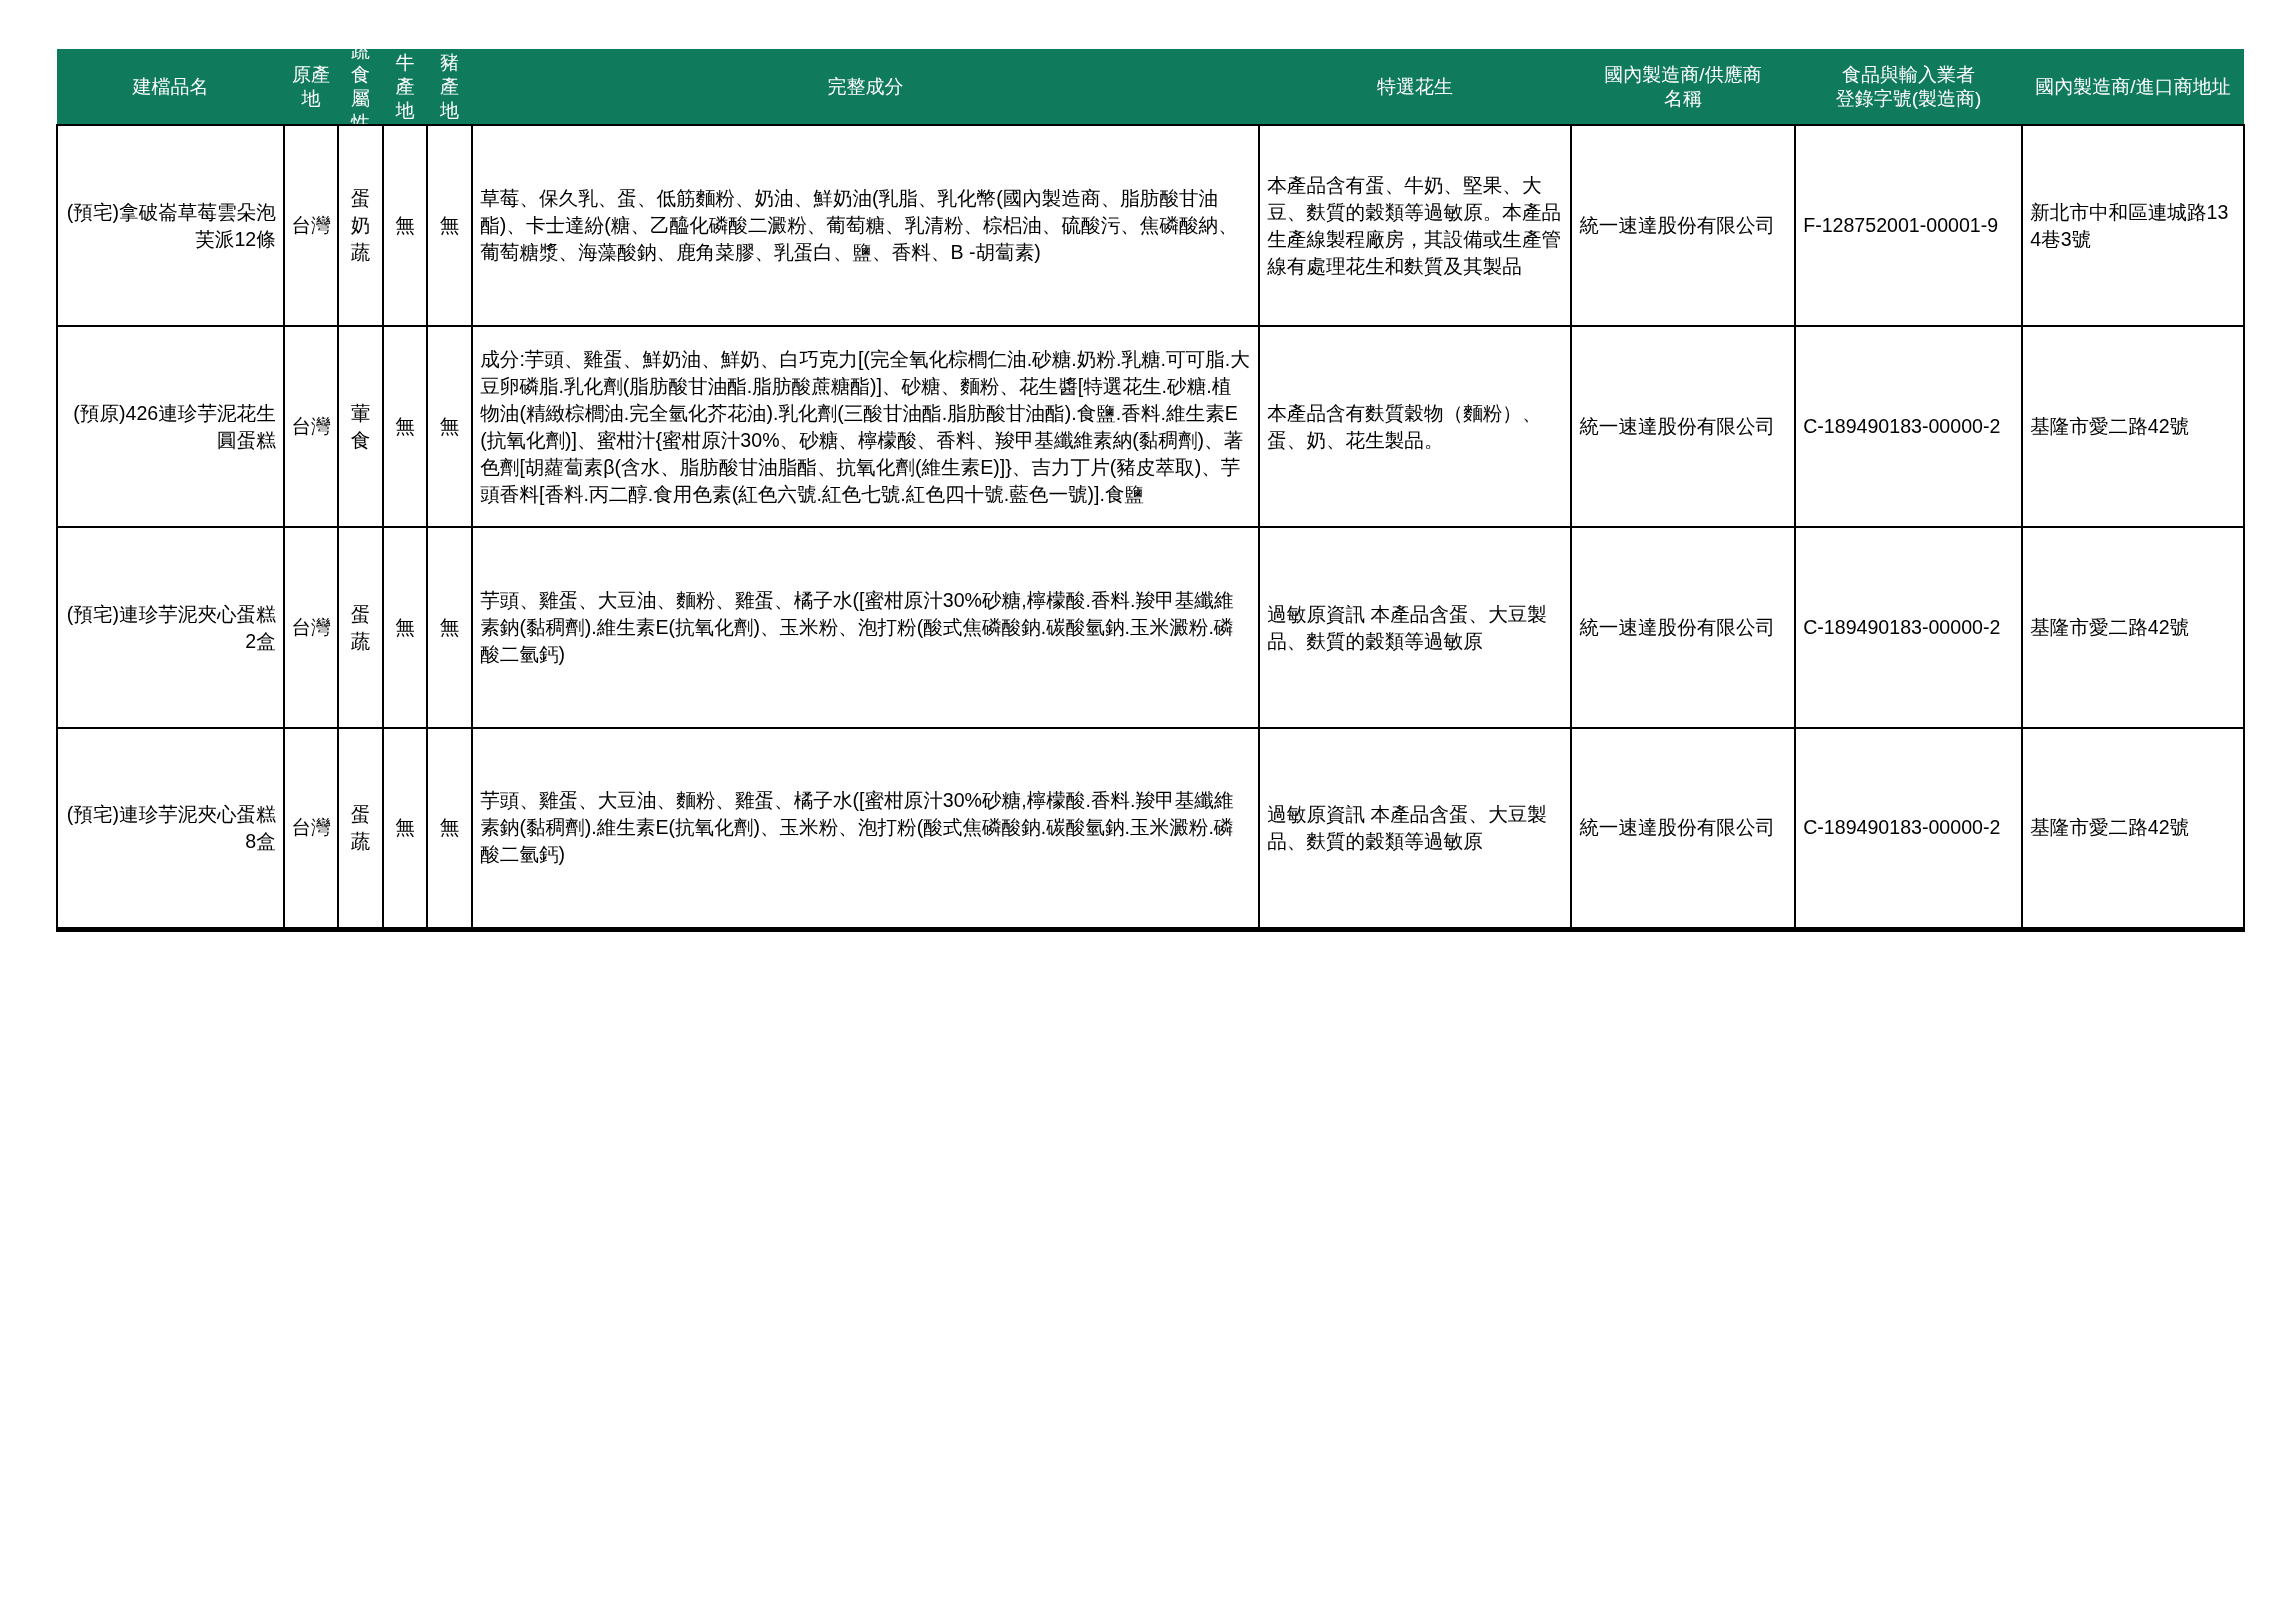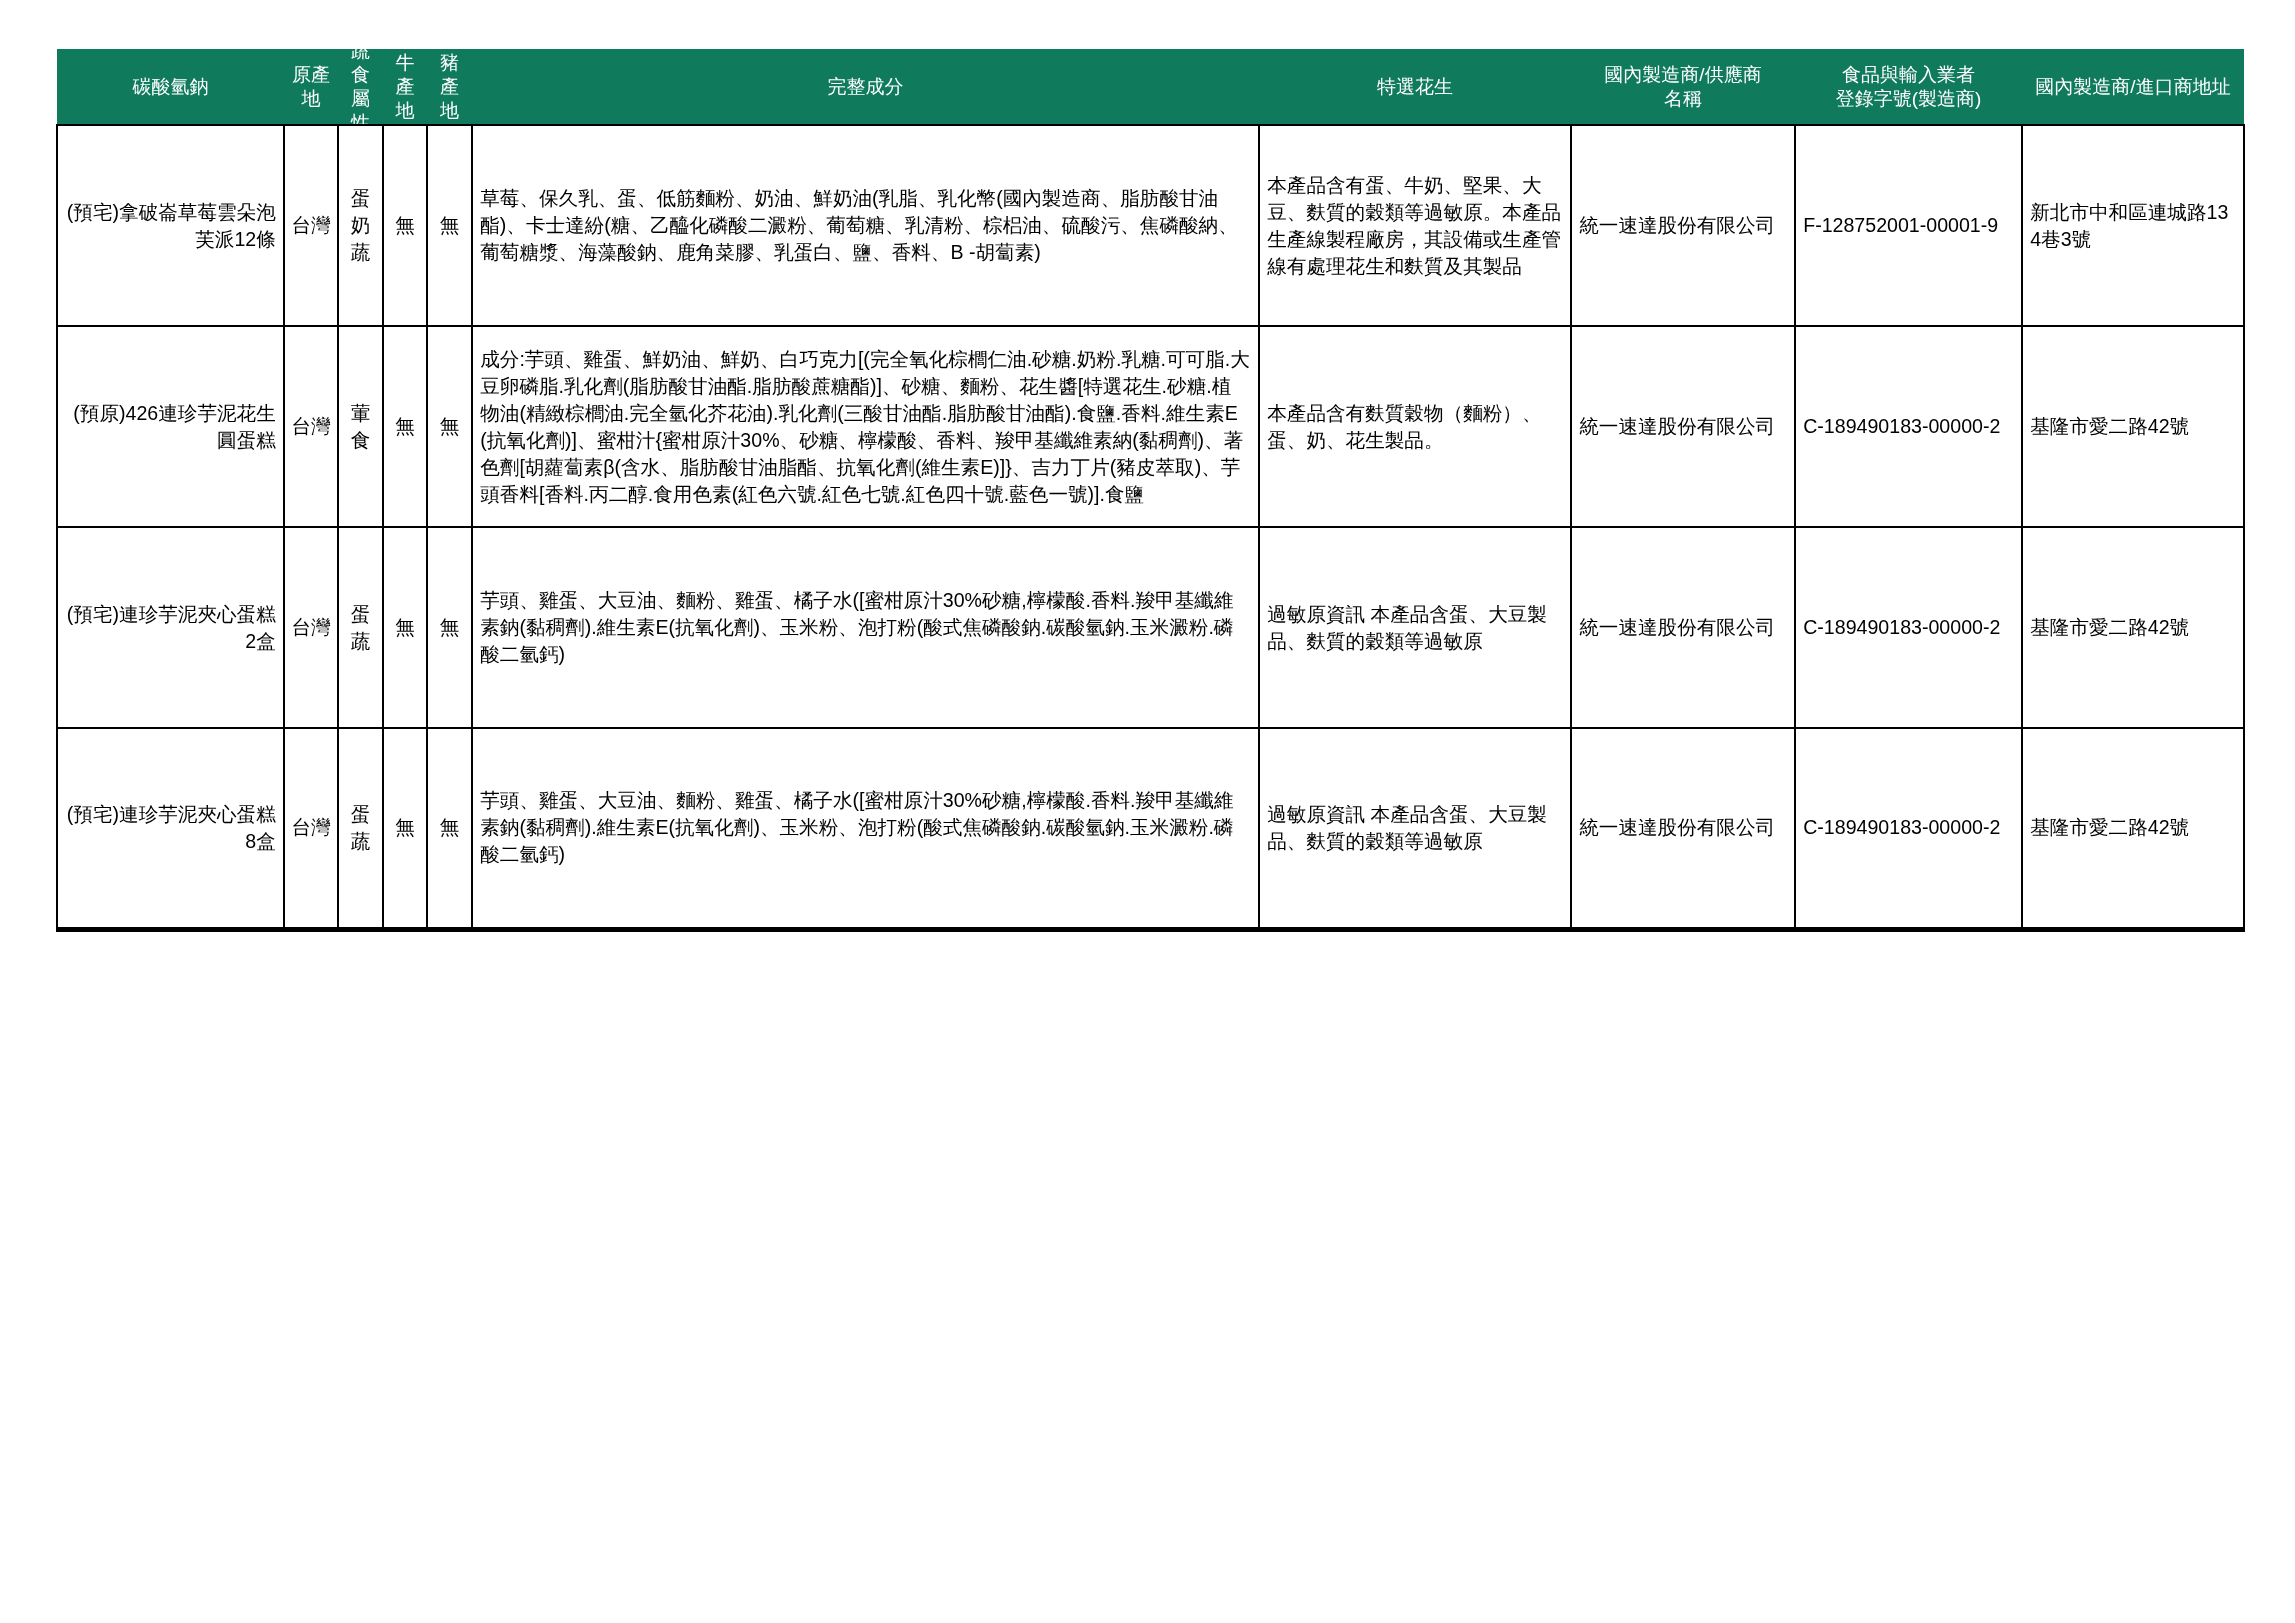--- a/index.html
+++ b/index.html
@@ -56,21 +56,21 @@
         <col style="width:45px">
         <col style="width:787px">
       <col style="width:312px">
         <col style="width:224px">
         <col style="width:227px">
       <col style="width:222px">
     </colgroup>
     <thead>
       <tr>
         <th>
-            <div class="hwrap">碳酸氫鈉</div>
+            <div class="hwrap">建檔品名</div>
           </th>
         <th>
             <div class="hwrap">原產
 地</div>
           </th>
         <th>
             <div class="hwrap">蔬
 食
 屬
 性</div>

